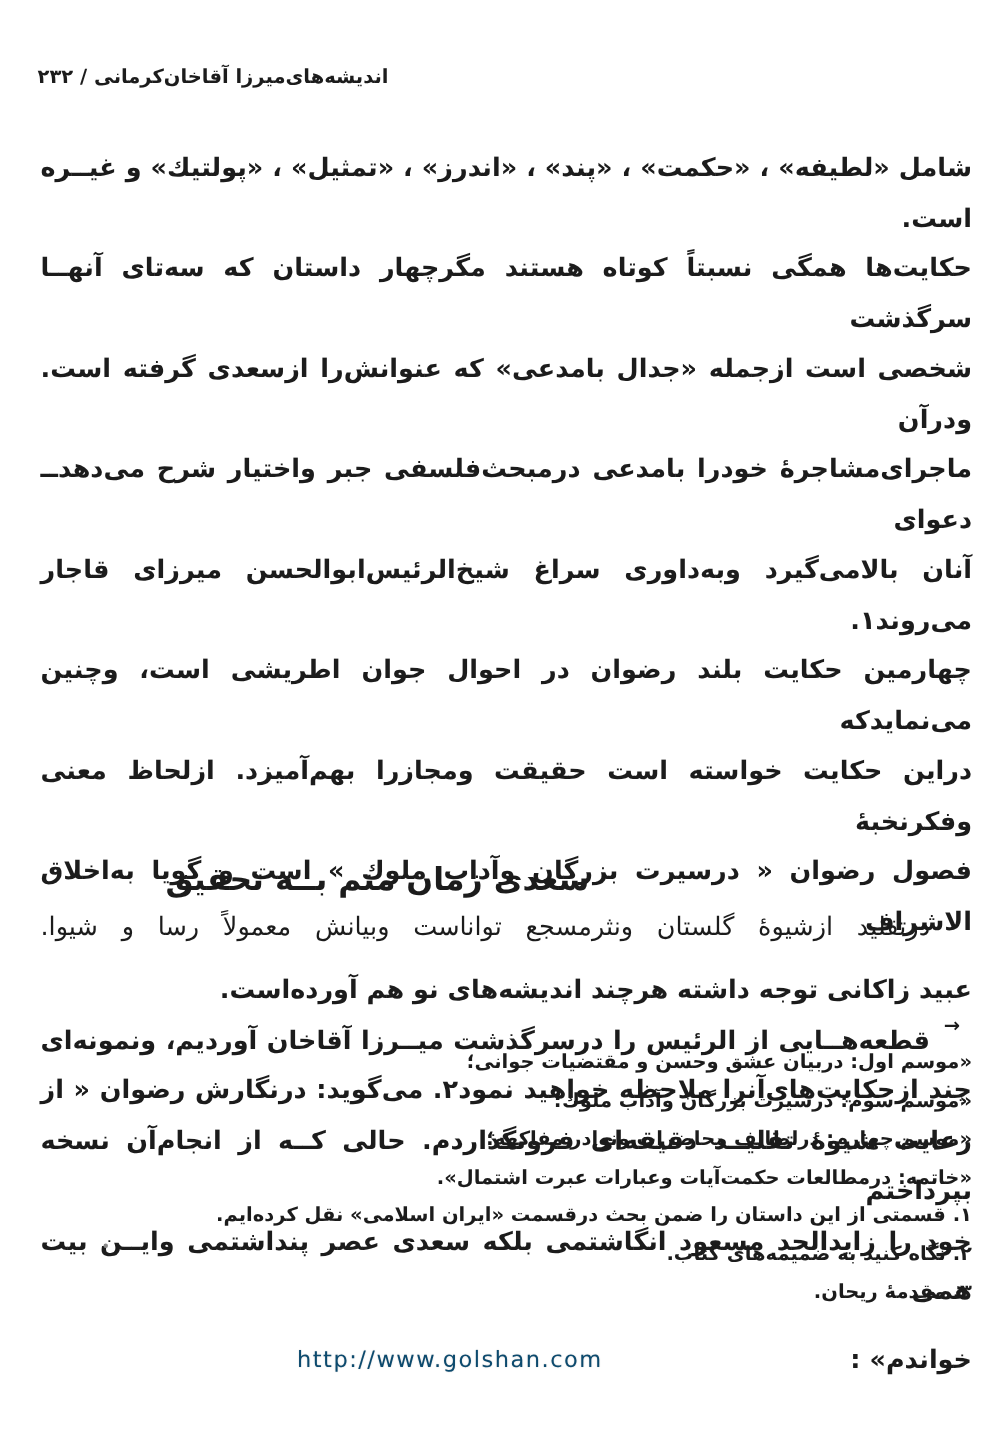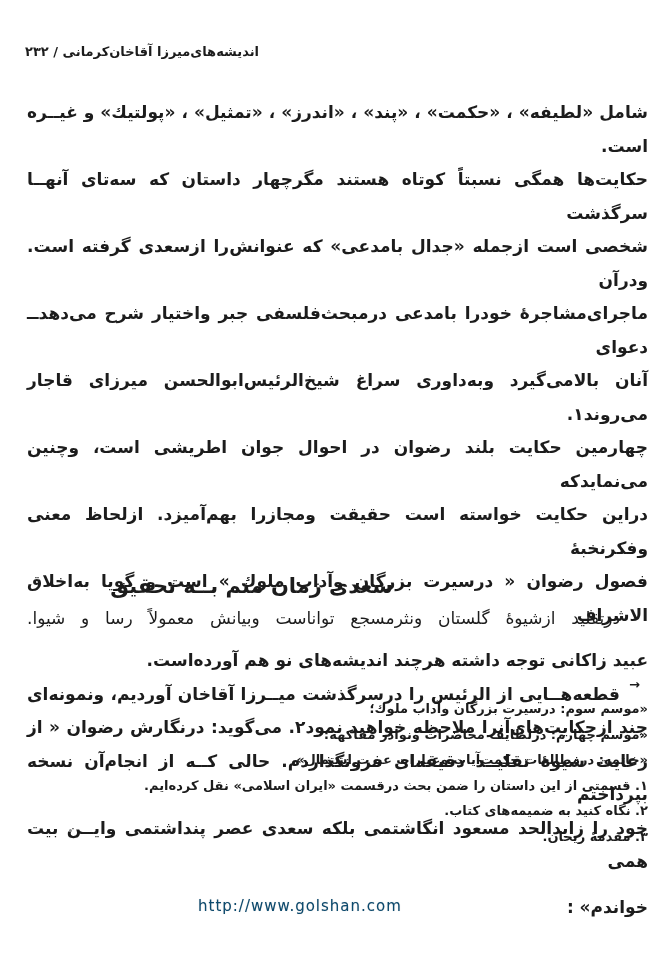--- a/index.html
+++ b/index.html
@@ -83,20 +83,21 @@
   <div class="verse">
     <div class="v1">سعدی زمان منم بــه تحقیق</div>
   </div>
 
   <div class="closing">
     <div class="line just indent">درتقلید ازشیوهٔ گلستان ونثرمسجع تواناست وبیانش معمولاً رسا و شیوا.</div>
   </div>
 
   <div class="footnotes">
     <div class="fn-arrow"><span>→</span></div>
+    <div class="fn-line">«موسم اول: دربیان عشق وحسن و مقتضیات جوانی؛</div>
     <div class="fn-line">«موسم سوم: درسیرت بزرگان وآداب ملوك؛</div>
     <div class="fn-line">«موسم چهارم: درلطایف محاضرات ونوادر مفاکهه؛</div>
     <div class="fn-line">«خاتمه: درمطالعات حکمت‌آیات وعبارات عبرت اشتمال».</div>
     <div class="fn-line">۱. قسمتی از این داستان را ضمن بحث درقسمت «ایران اسلامی» نقل کرده‌ایم.</div>
     <div class="fn-line">۲. نگاه کنید به ضمیمه‌های کتاب.</div>
     <div class="fn-line">۳. مقدمهٔ ریحان.</div>
   </div>
 
   <div class="watermark">http://www.golshan.com</div>
 

